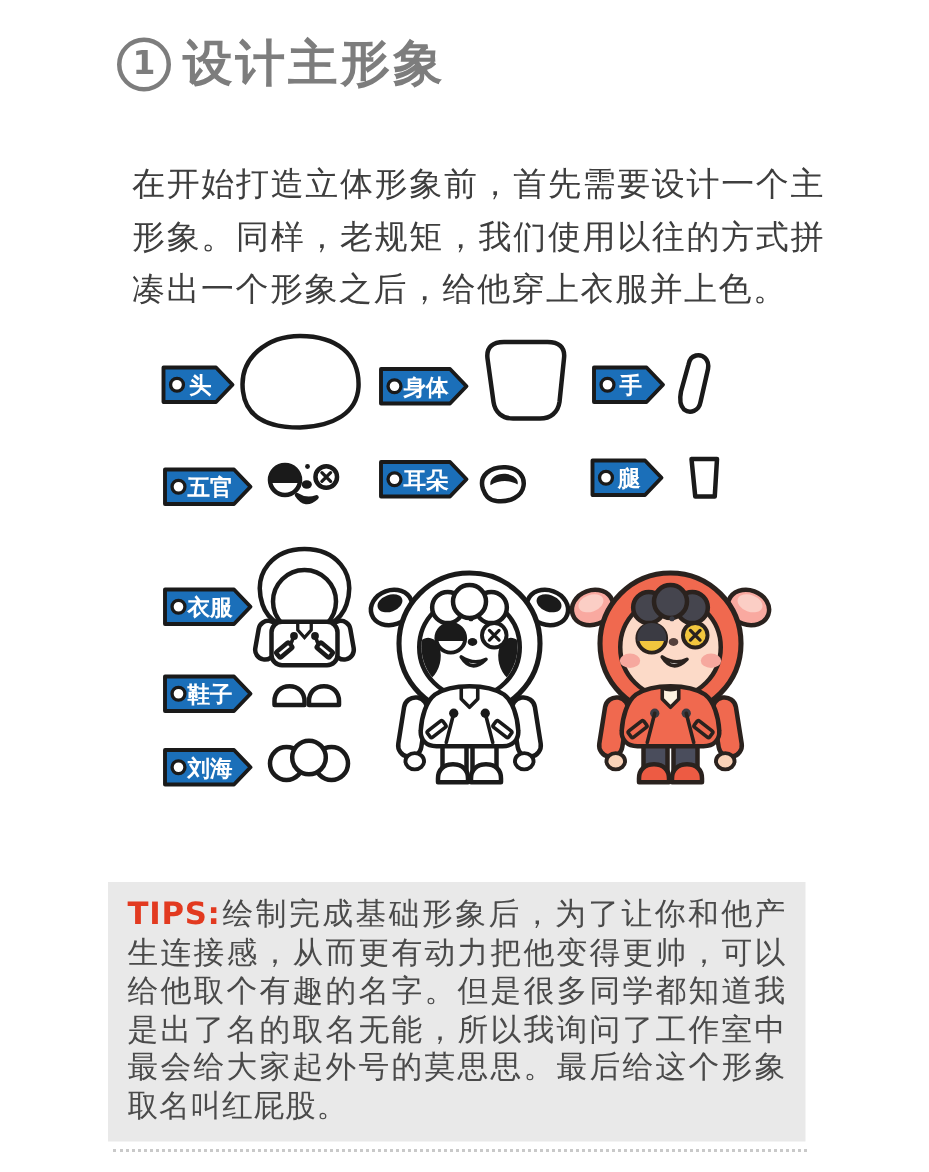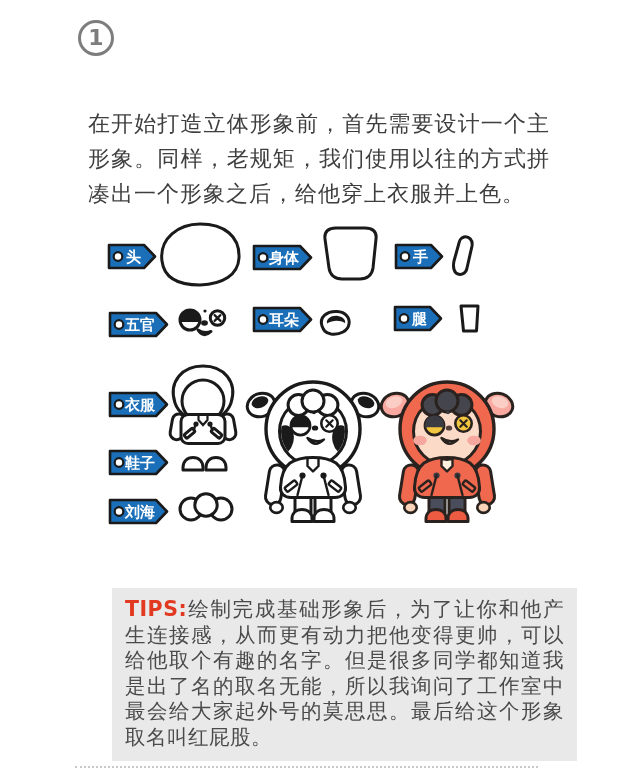--- a/index.html
+++ b/index.html
@@ -39,32 +39,33 @@
   .oc-skin{fill:#FBD3B8;}
   .oc-pants{fill:var(--pants-slate);}
   .oc-shoe{fill:var(--shoe-red);}
   .oc-blush{fill:#F6A89E;stroke:none;}
   .oc-dark{fill:#3B3B43;stroke:none;}
   .oc-nose{fill:#54403B;stroke:none;}
   .oc-cream{fill:#FDF2E0;}
   .tips{position:absolute;left:72px;top:588px;width:465px;box-sizing:border-box;
         background:var(--tips-bg);padding:9px 13px 11px;
         font-size:20.5px;line-height:25.5px;letter-spacing:0.5px;
-        color:#4A4A4A;text-align:justify;margin-left:40px;}
+        color:#4A4A4A;text-align:justify;}
   .tips-label{color:var(--tips-red);font-weight:bold;}
   .dotted-divider{position:absolute;left:75px;top:766px;width:463px;height:0;
                   border-top:2px dotted #C9C9C9;}
 </style>
 </head>
 <body>
 
 <div class="page">
 
   <header class="heading">
     <span class="num-badge">1</span>
+    <h1 class="title">设计主形象</h1>
   </header>
 
   <p class="intro">在开始打造立体形象前，首先需要设计一个主形象。同样，老规矩，我们使用以往的方式拼凑出一个形象之后，给他穿上衣服并上色。</p>
 
   <div class="diagram">
     <svg viewBox="0 0 500 335">
       <defs>
         <clipPath id="faceClipW">
             <circle cx="256" cy="212.5" r="32"></circle>
           </clipPath>

